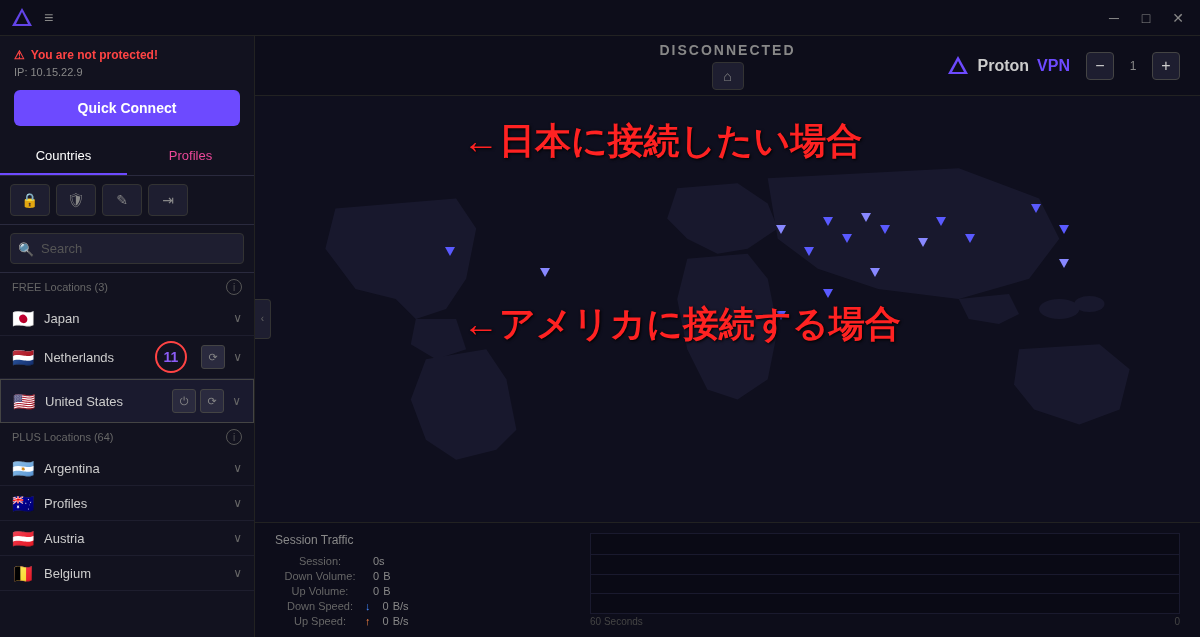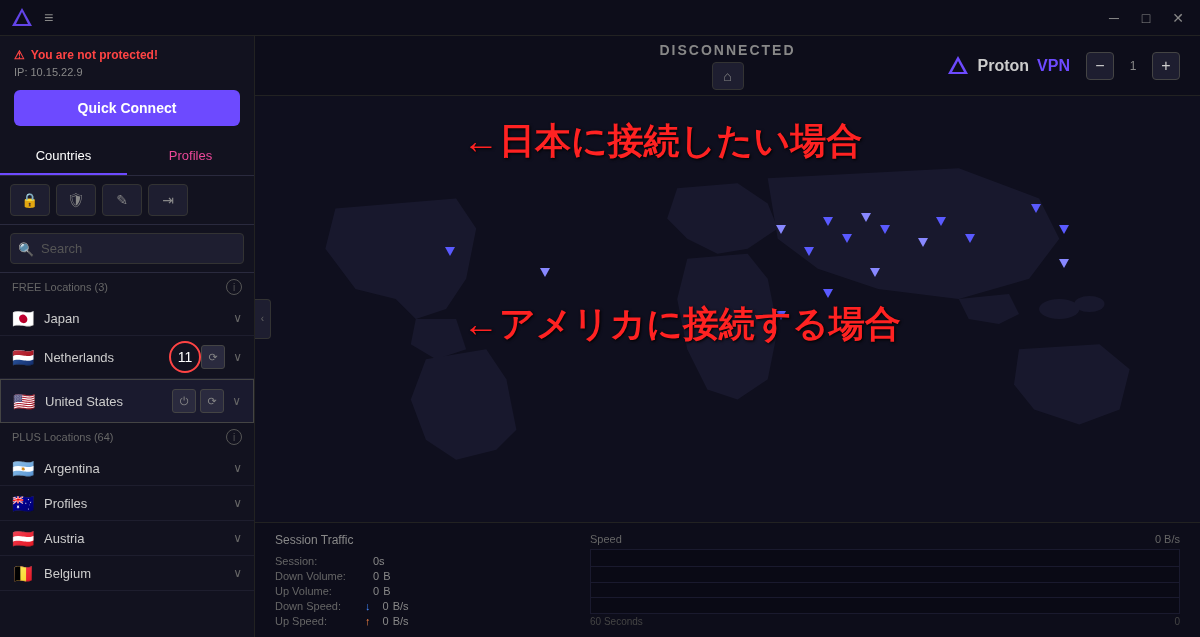--- a/index.html
+++ b/index.html
@@ -253,25 +253,25 @@
     
     .badge-circle {
       width: 32px;
       height: 32px;
       border-radius: 50%;
       border: 2px solid #ff4444;
       background: transparent;
       display: flex;
       align-items: center;
       justify-content: center;
-      color: #ffffff;
+      color: #8b5cf6;
       font-size: 14px;
-      font-weight: 400;
+      font-weight: 700;
       position: absolute;
-      right: 53px;
+      right: 67px;
       top: 50%;
       transform: translateY(-50%);
     }
 
     
     .main-content {
       flex: 1;
       display: flex;
       flex-direction: column;
       background: #0f0f1e;
@@ -424,20 +424,21 @@
     .stats-row {
       display: flex;
       align-items: center;
       margin-bottom: 3px;
       font-size: 11px;
       color: #777;
     }
     .stats-label {
       width: 90px;
       color: #666;
+      text-align: center;
     }
     .stats-value {
       margin-left: 8px;
       color: #888;
     }
     .stats-arrow-down {
       color: #4488ff;
       margin-right: 4px;
     }
     .stats-arrow-up {
@@ -736,24 +737,20 @@
         </div>
         <div class="stats-row">
           <span class="stats-label">Up Speed:</span>
           <span class="stats-arrow-up">↑</span>
           <span class="stats-value">0</span>
           <span style="margin-left:4px;color:#888;font-size:11px;">B/s</span>
         </div>
       </div>
 
       <div class="speed-graph">
-        <div class="speed-graph-header">
-          <span>Speed</span>
-          <span>0 B/s</span>
-        </div>
         <div class="graph-area">
 
           <div class="graph-grid-line" style="top:25%;"></div>
           <div class="graph-grid-line" style="top:50%;"></div>
           <div class="graph-grid-line" style="top:75%;"></div>
         </div>
         <div class="graph-bottom-label">
           <span>60 Seconds</span>
           <span>0</span>
         </div>

